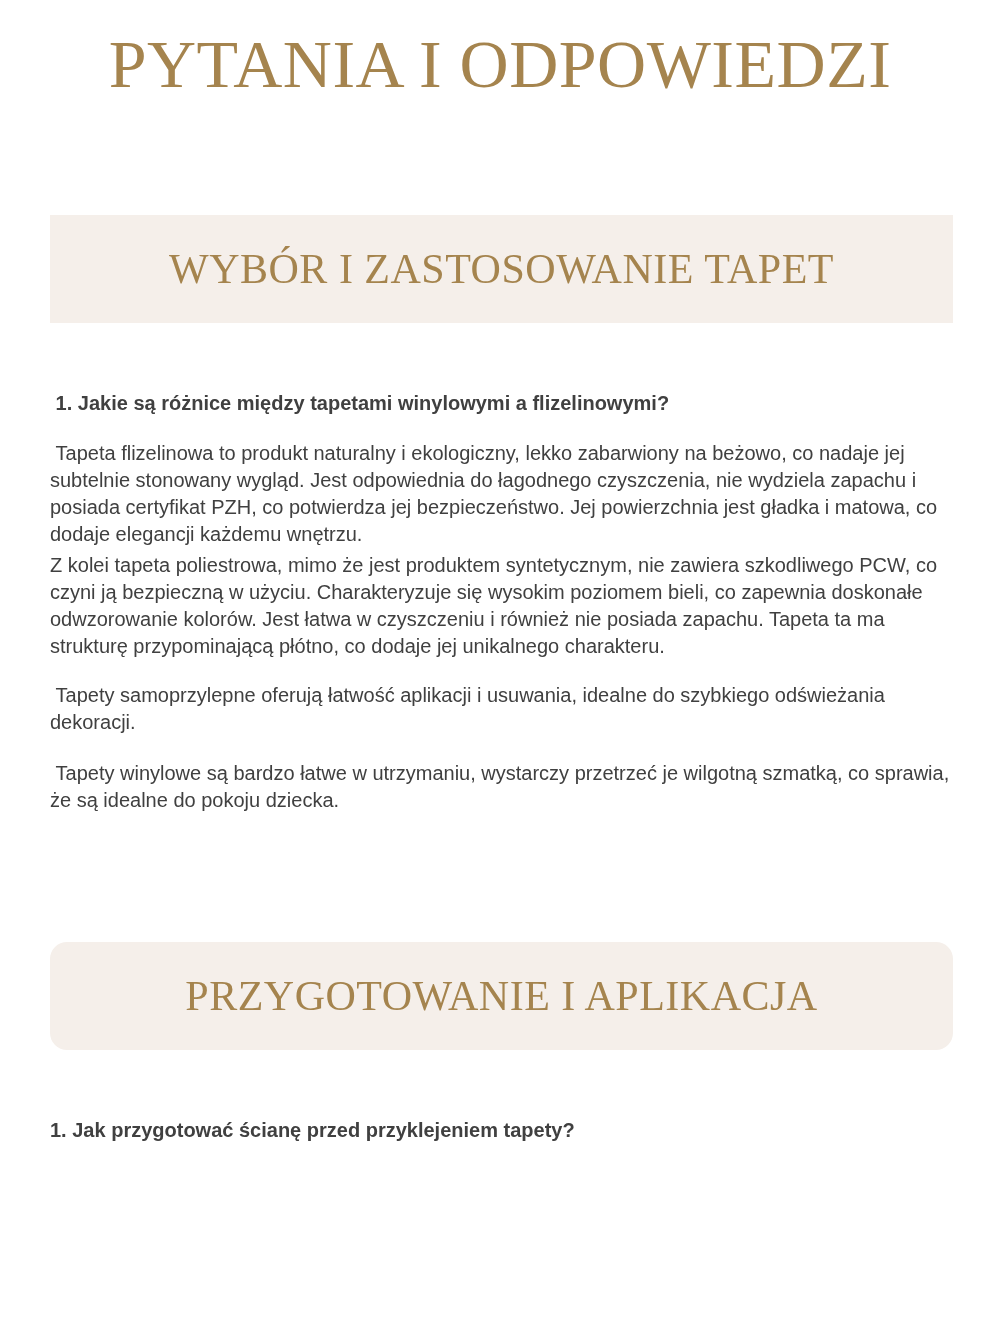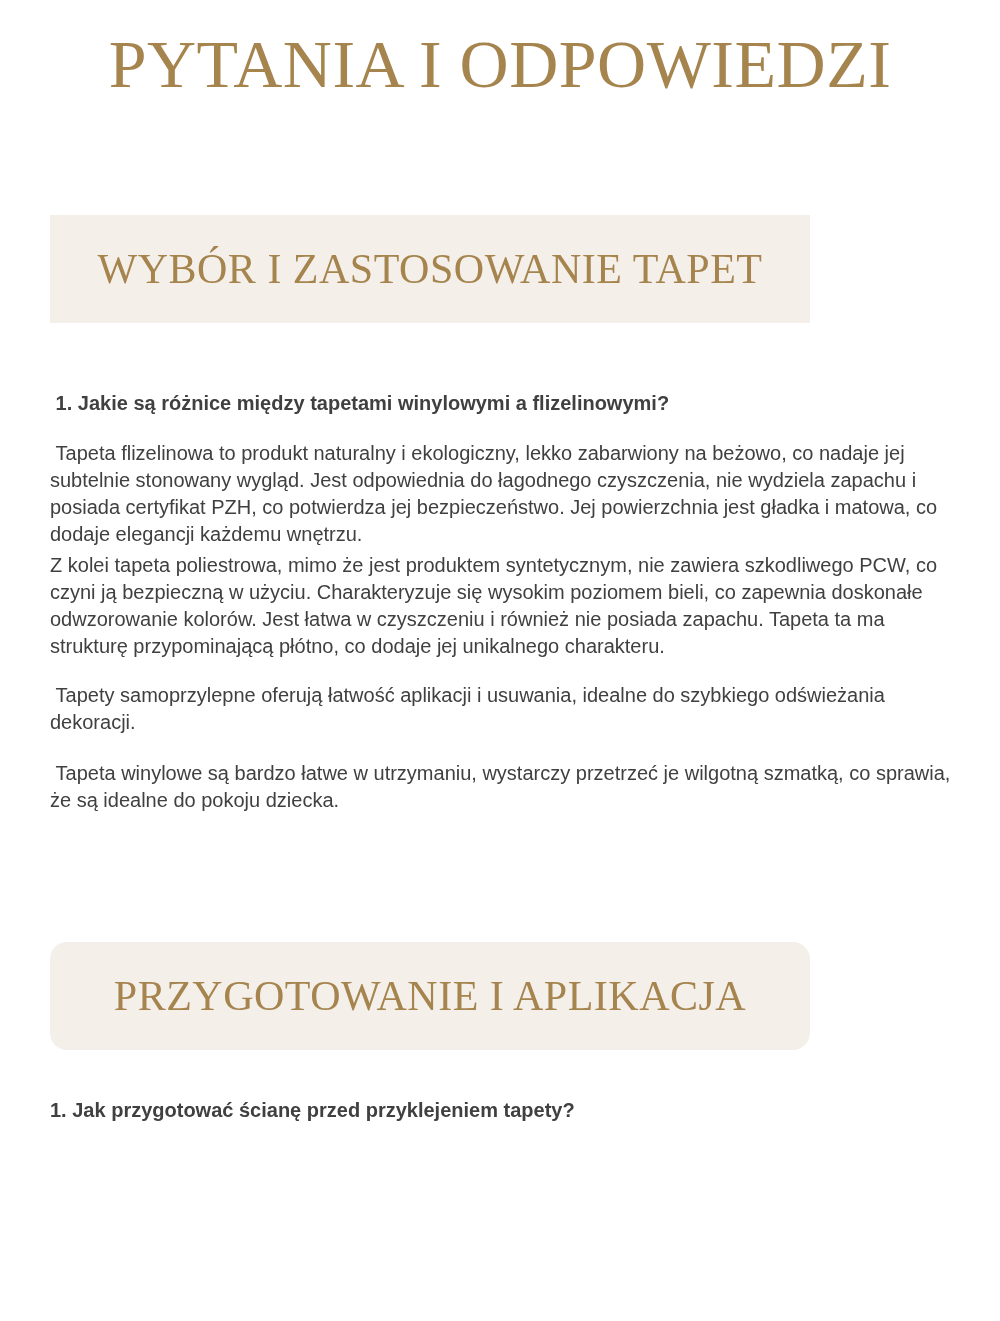--- a/index.html
+++ b/index.html
@@ -19,21 +19,21 @@
     text-align: center;
     font-family: "Liberation Serif", serif;
     font-weight: 400;
     font-size: 68px;
     line-height: 52px;
     letter-spacing: 0.5px;
     color: #a5844e;
   }
   .band {
     margin-left: 50px;
-    width: 760px;
+    width: 903px;
     height: 108px;
     background: #f5efea;
     display: flex;
     align-items: center;
     justify-content: center;
   }
   .band-1 { margin-top: 125px; }
   .band-2 { margin-top: 128px; border-radius: 17px; }
   .band-heading {
     margin: 0;
@@ -59,21 +59,21 @@
   .a { font-weight: 400; }
   .q .sep { font-weight: 400; }
   .q .b { font-weight: 700; }
   .mt-q1   { margin-top: 67px; }
   .mt-a1a  { margin-top: 23px; }
   .mt-a1b  { margin-top: 4px; }
   .mt-q2   { margin-top: 50px; }
   .mt-a2   { margin-top: 22px; }
   .mt-q3   { margin-top: 19px; }
   .mt-a3   { margin-top: 24px; }
-  .mt-q4   { margin-top: 47px; }
+  .mt-q4   { margin-top: 67px; }
 </style>
 </head>
 <body>
 
 <main>
 
   <h1 class="page-title">PYTANIA I ODPOWIEDZI</h1>
 
   <section>
     <div class="band band-1">
@@ -84,21 +84,21 @@
       <h3 class="q mt-q1"> 1. Jakie są różnice między tapetami winylowymi a flizelinowymi?</h3>
 
       <p class="a mt-a1a"> Tapeta flizelinowa to produkt naturalny i ekologiczny, lekko zabarwiony na beżowo, co nadaje jej subtelnie stonowany wygląd. Jest odpowiednia do łagodnego czyszczenia, nie wydziela zapachu i posiada certyfikat PZH, co potwierdza jej bezpieczeństwo. Jej powierzchnia jest gładka i matowa, co dodaje elegancji każdemu wnętrzu.</p>
 
       <p class="a mt-a1b">Z kolei tapeta poliestrowa, mimo że jest produktem syntetycznym, nie zawiera szkodliwego PCW, co czyni ją bezpieczną w użyciu. Charakteryzuje się wysokim poziomem bieli, co zapewnia doskonałe odwzorowanie kolorów. Jest łatwa w czyszczeniu i również nie posiada zapachu. Tapeta ta ma strukturę przypominającą płótno, co dodaje jej unikalnego charakteru.</p>
 
 
       <p class="a mt-a2"> Tapety samoprzylepne oferują łatwość aplikacji i usuwania, idealne do szybkiego odświeżania dekoracji.</p>
 
 
-      <p class="a mt-a3"> Tapeta winylowe są bardzo łatwe w utrzymaniu, wystarczy przetrzeć je wilgotną szmatką, co sprawia, że są idealne do pokoju dziecka.</p>
+      <p class="a mt-a3"> Tapety winylowe są bardzo łatwe w utrzymaniu, wystarczy przetrzeć je wilgotną szmatką, co sprawia, że są idealne do pokoju dziecka.</p>
     </div>
   </section>
 
   <section>
     <div class="band band-2">
       <h2 class="band-heading">PRZYGOTOWANIE I APLIKACJA</h2>
     </div>
 
     <div class="content">
       <h3 class="q mt-q4">1. Jak przygotować ścianę przed przyklejeniem tapety?</h3>

